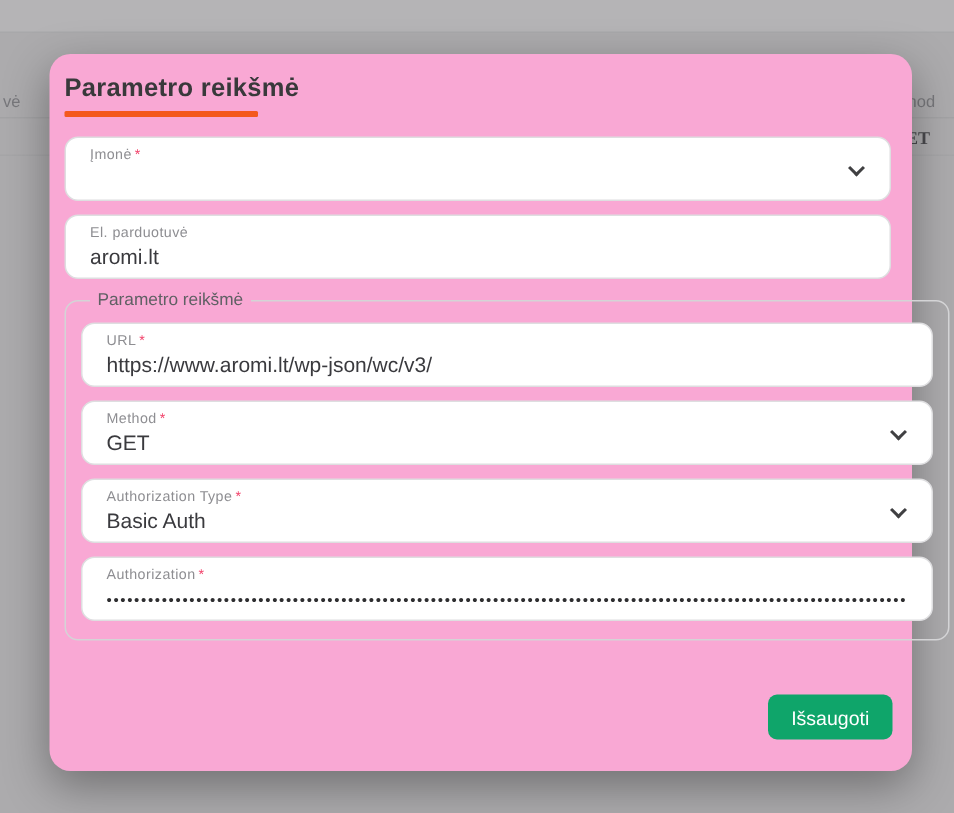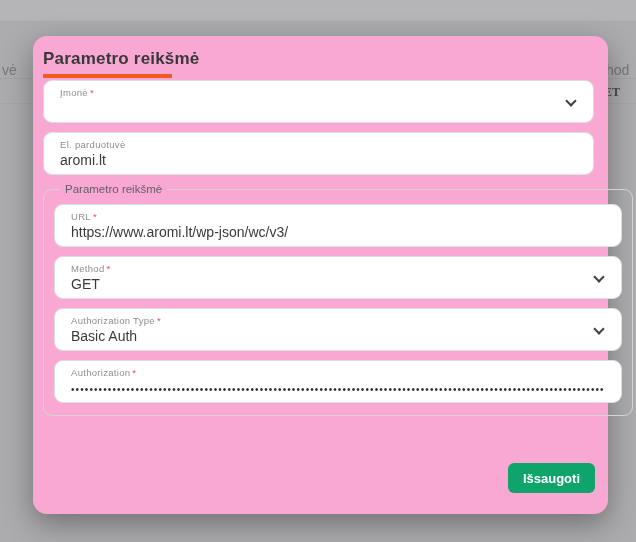--- a/index.html
+++ b/index.html
@@ -11,21 +11,21 @@
     overflow: hidden;
   }
 
   
   .bg-topband {
     position: absolute; left: 0; top: 0; width: 636px; height: 22px;
     background: #b5b4b6; border-bottom: 1px solid #a8a8aa;
   }
   .bg-line-1 { position: absolute; left: 0; top: 78px; width: 636px; height: 1px; background: #a3a3a5; }
   .bg-line-2 { position: absolute; left: 0; top: 103px; width: 636px; height: 1px; background: #a6a6a8; }
-  .bg-frag { position: absolute; color: #77777b; font-size: 14px; }
+  .bg-frag { position: absolute; color: #77777b; font-size: 11px; }
   .bg-frag-left { left: 2px; top: 62px; }
   .bg-frag-right { left: 602px; top: 62px; }
   .bg-frag-value { left: 604px; top: 85px; color: #4a4a4e; font-weight: bold; font-size: 12px; font-family: Liberation Serif, serif; }
 
   
   .modal {
     position: absolute; left: 33px; top: 36px;
     width: 575px; height: 478px;
     background: #f9a8d4;
     border-radius: 14px;
@@ -73,21 +73,21 @@
   .field-value.masked {
     font-size: 10px; letter-spacing: 1.1px; color: #2e2e30;
     margin-top: 6px;
   }
   .chevron {
     position: absolute; right: 18px; top: 16px;
     width: 8px; height: 8px;
     border-right: 2px solid #404042; border-bottom: 2px solid #404042;
     transform: rotate(45deg);
   }
-  .outer-fields { margin-top: 2px; }
+  .outer-fields { margin-top: 13px; }
 
   
   fieldset.param-group {
     margin-top: 8px;
     border: 1px solid #d4d4d6;
     border-radius: 9px;
     padding: 9px 10px 12px 10px;
   }
   fieldset.param-group legend {
     font-size: 11.5px; color: #606064;
@@ -99,21 +99,20 @@
   .btn-row {
     position: absolute; right: 13px; bottom: 21px;
   }
   .save-btn {
     background: #0fa56a; color: #ffffff;
     border: none; border-radius: 6px;
     min-width: 83px; height: 30px;
     padding: 4px 15px;
     font-size: 13px; font-family: "Liberation Sans", sans-serif;
     cursor: pointer;
-    font-weight: bold;
   }
 </style>
 </head>
 <body>
 
 <div class="bg-topband"></div>
 <div class="bg-line-1"></div>
 <div class="bg-line-2"></div>
 <div class="bg-frag bg-frag-left">vė</div>
 <div class="bg-frag bg-frag-right">thod</div>

